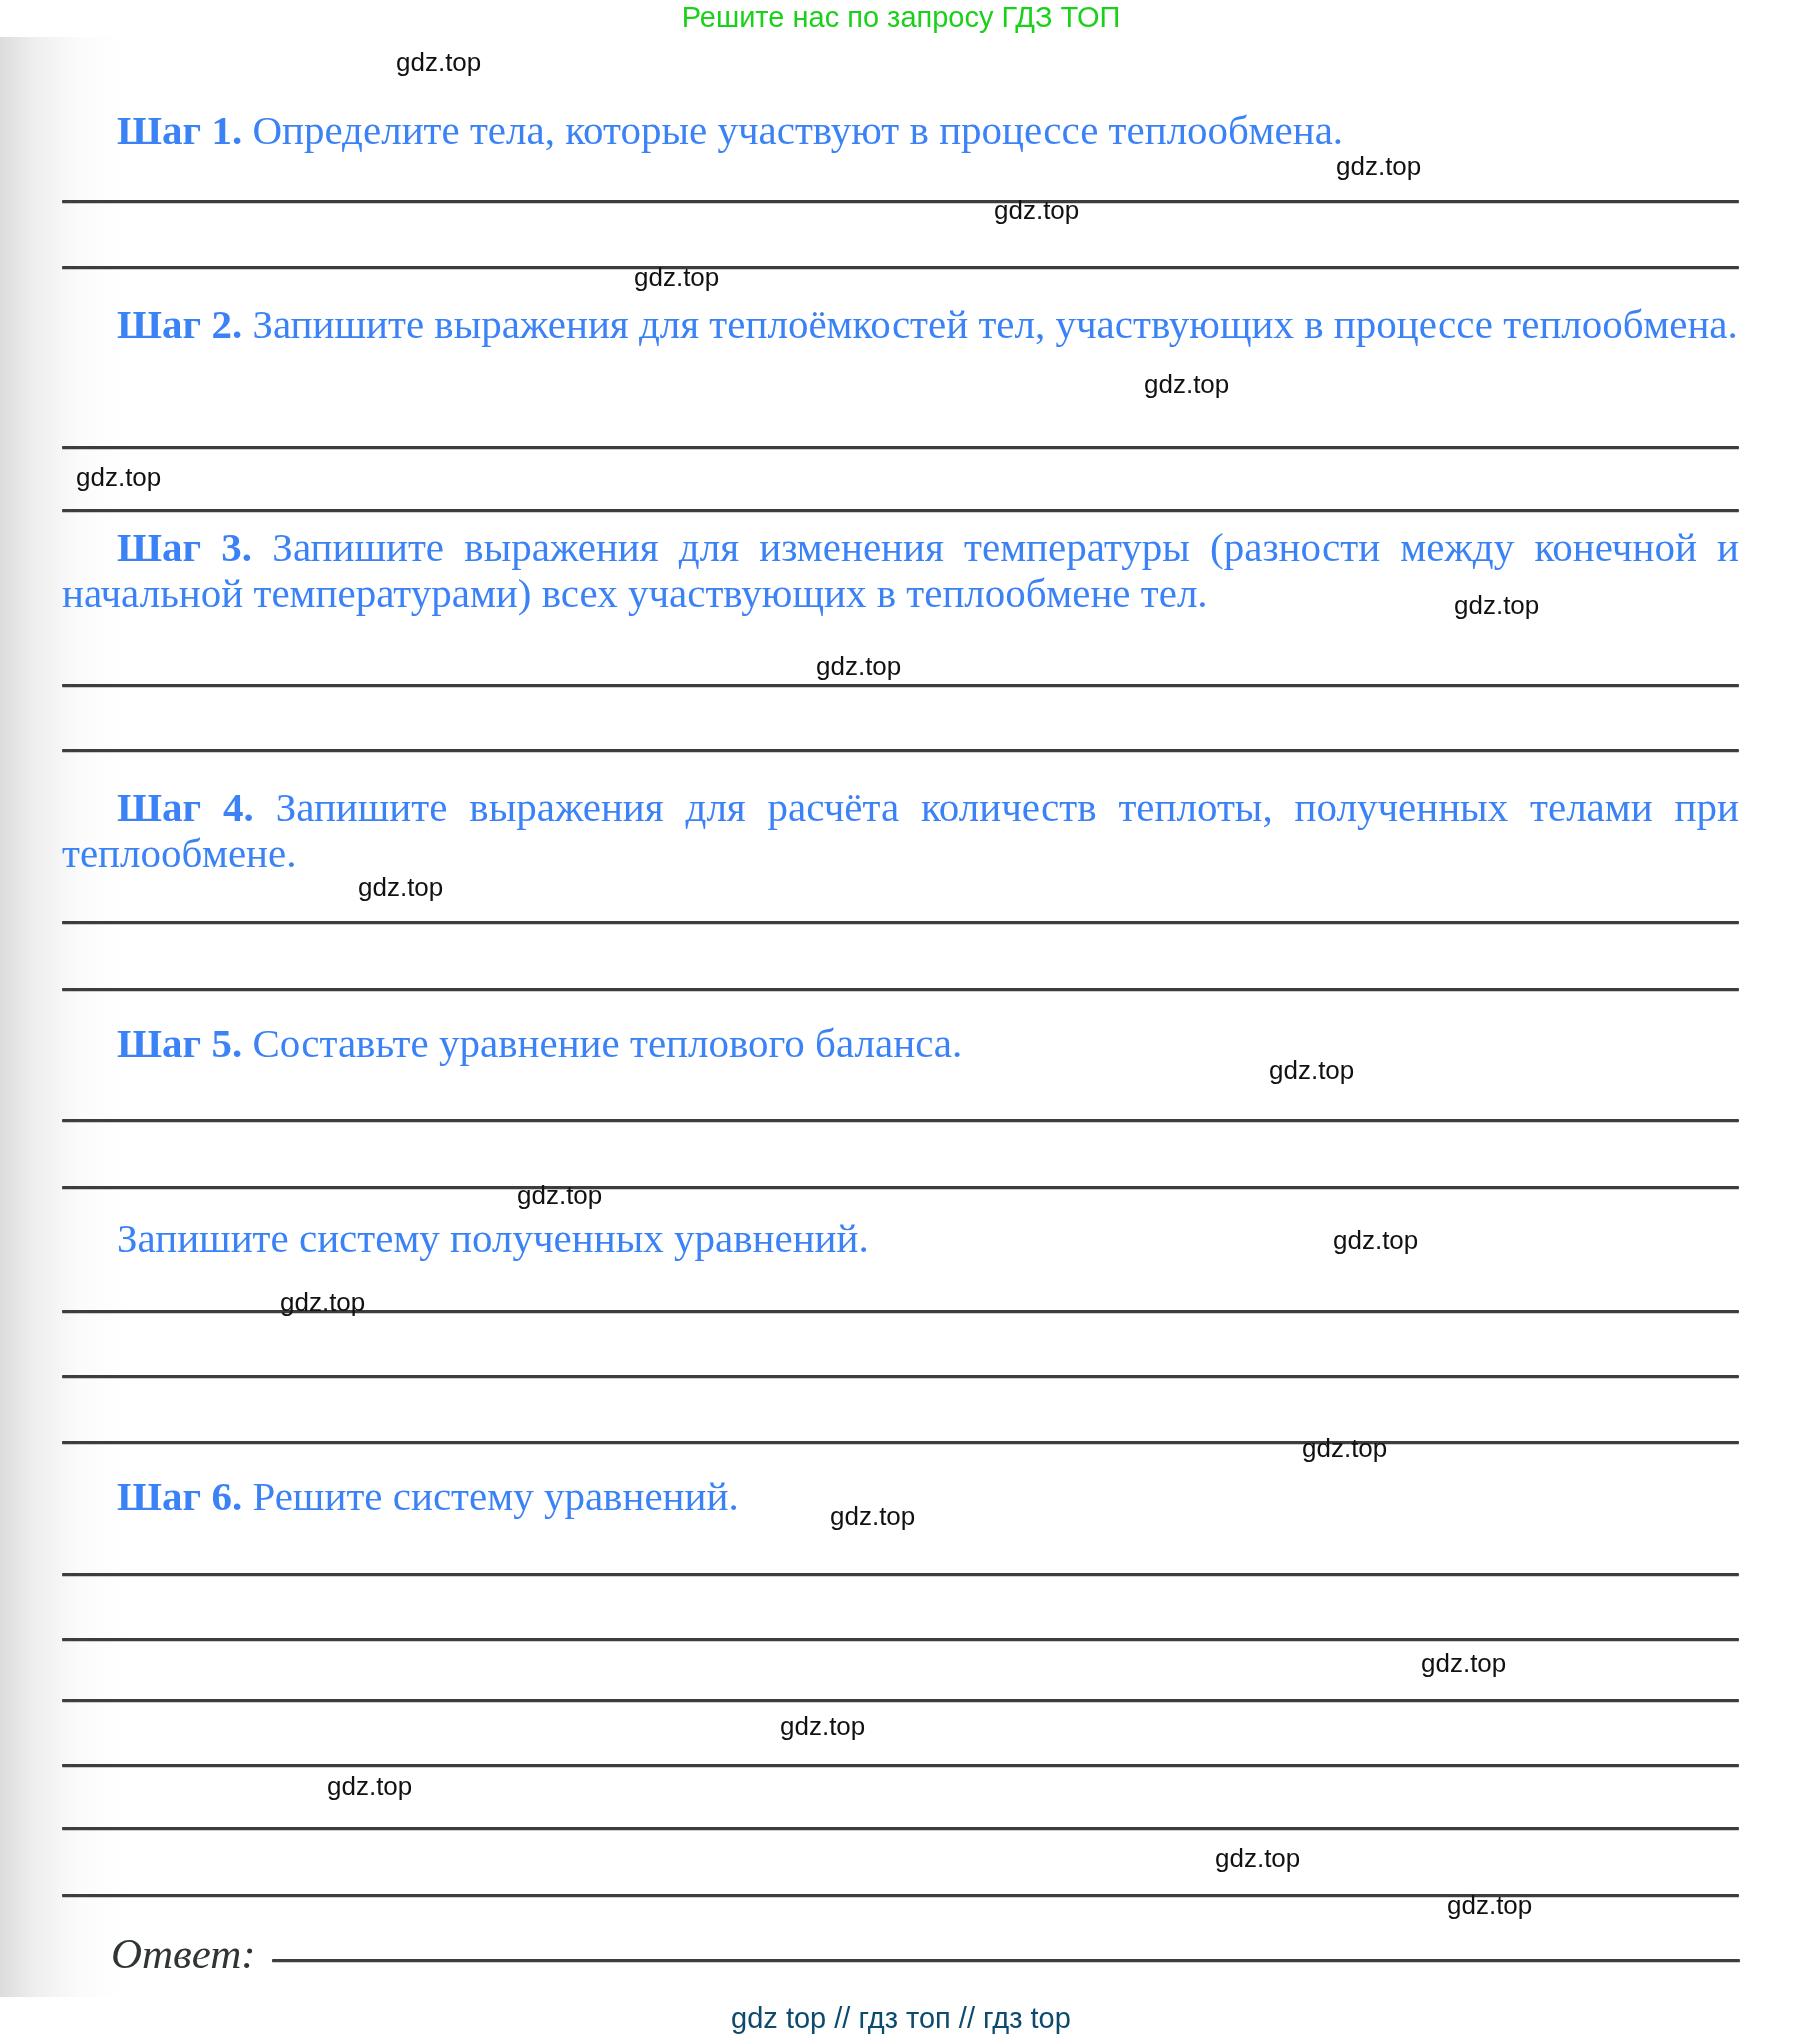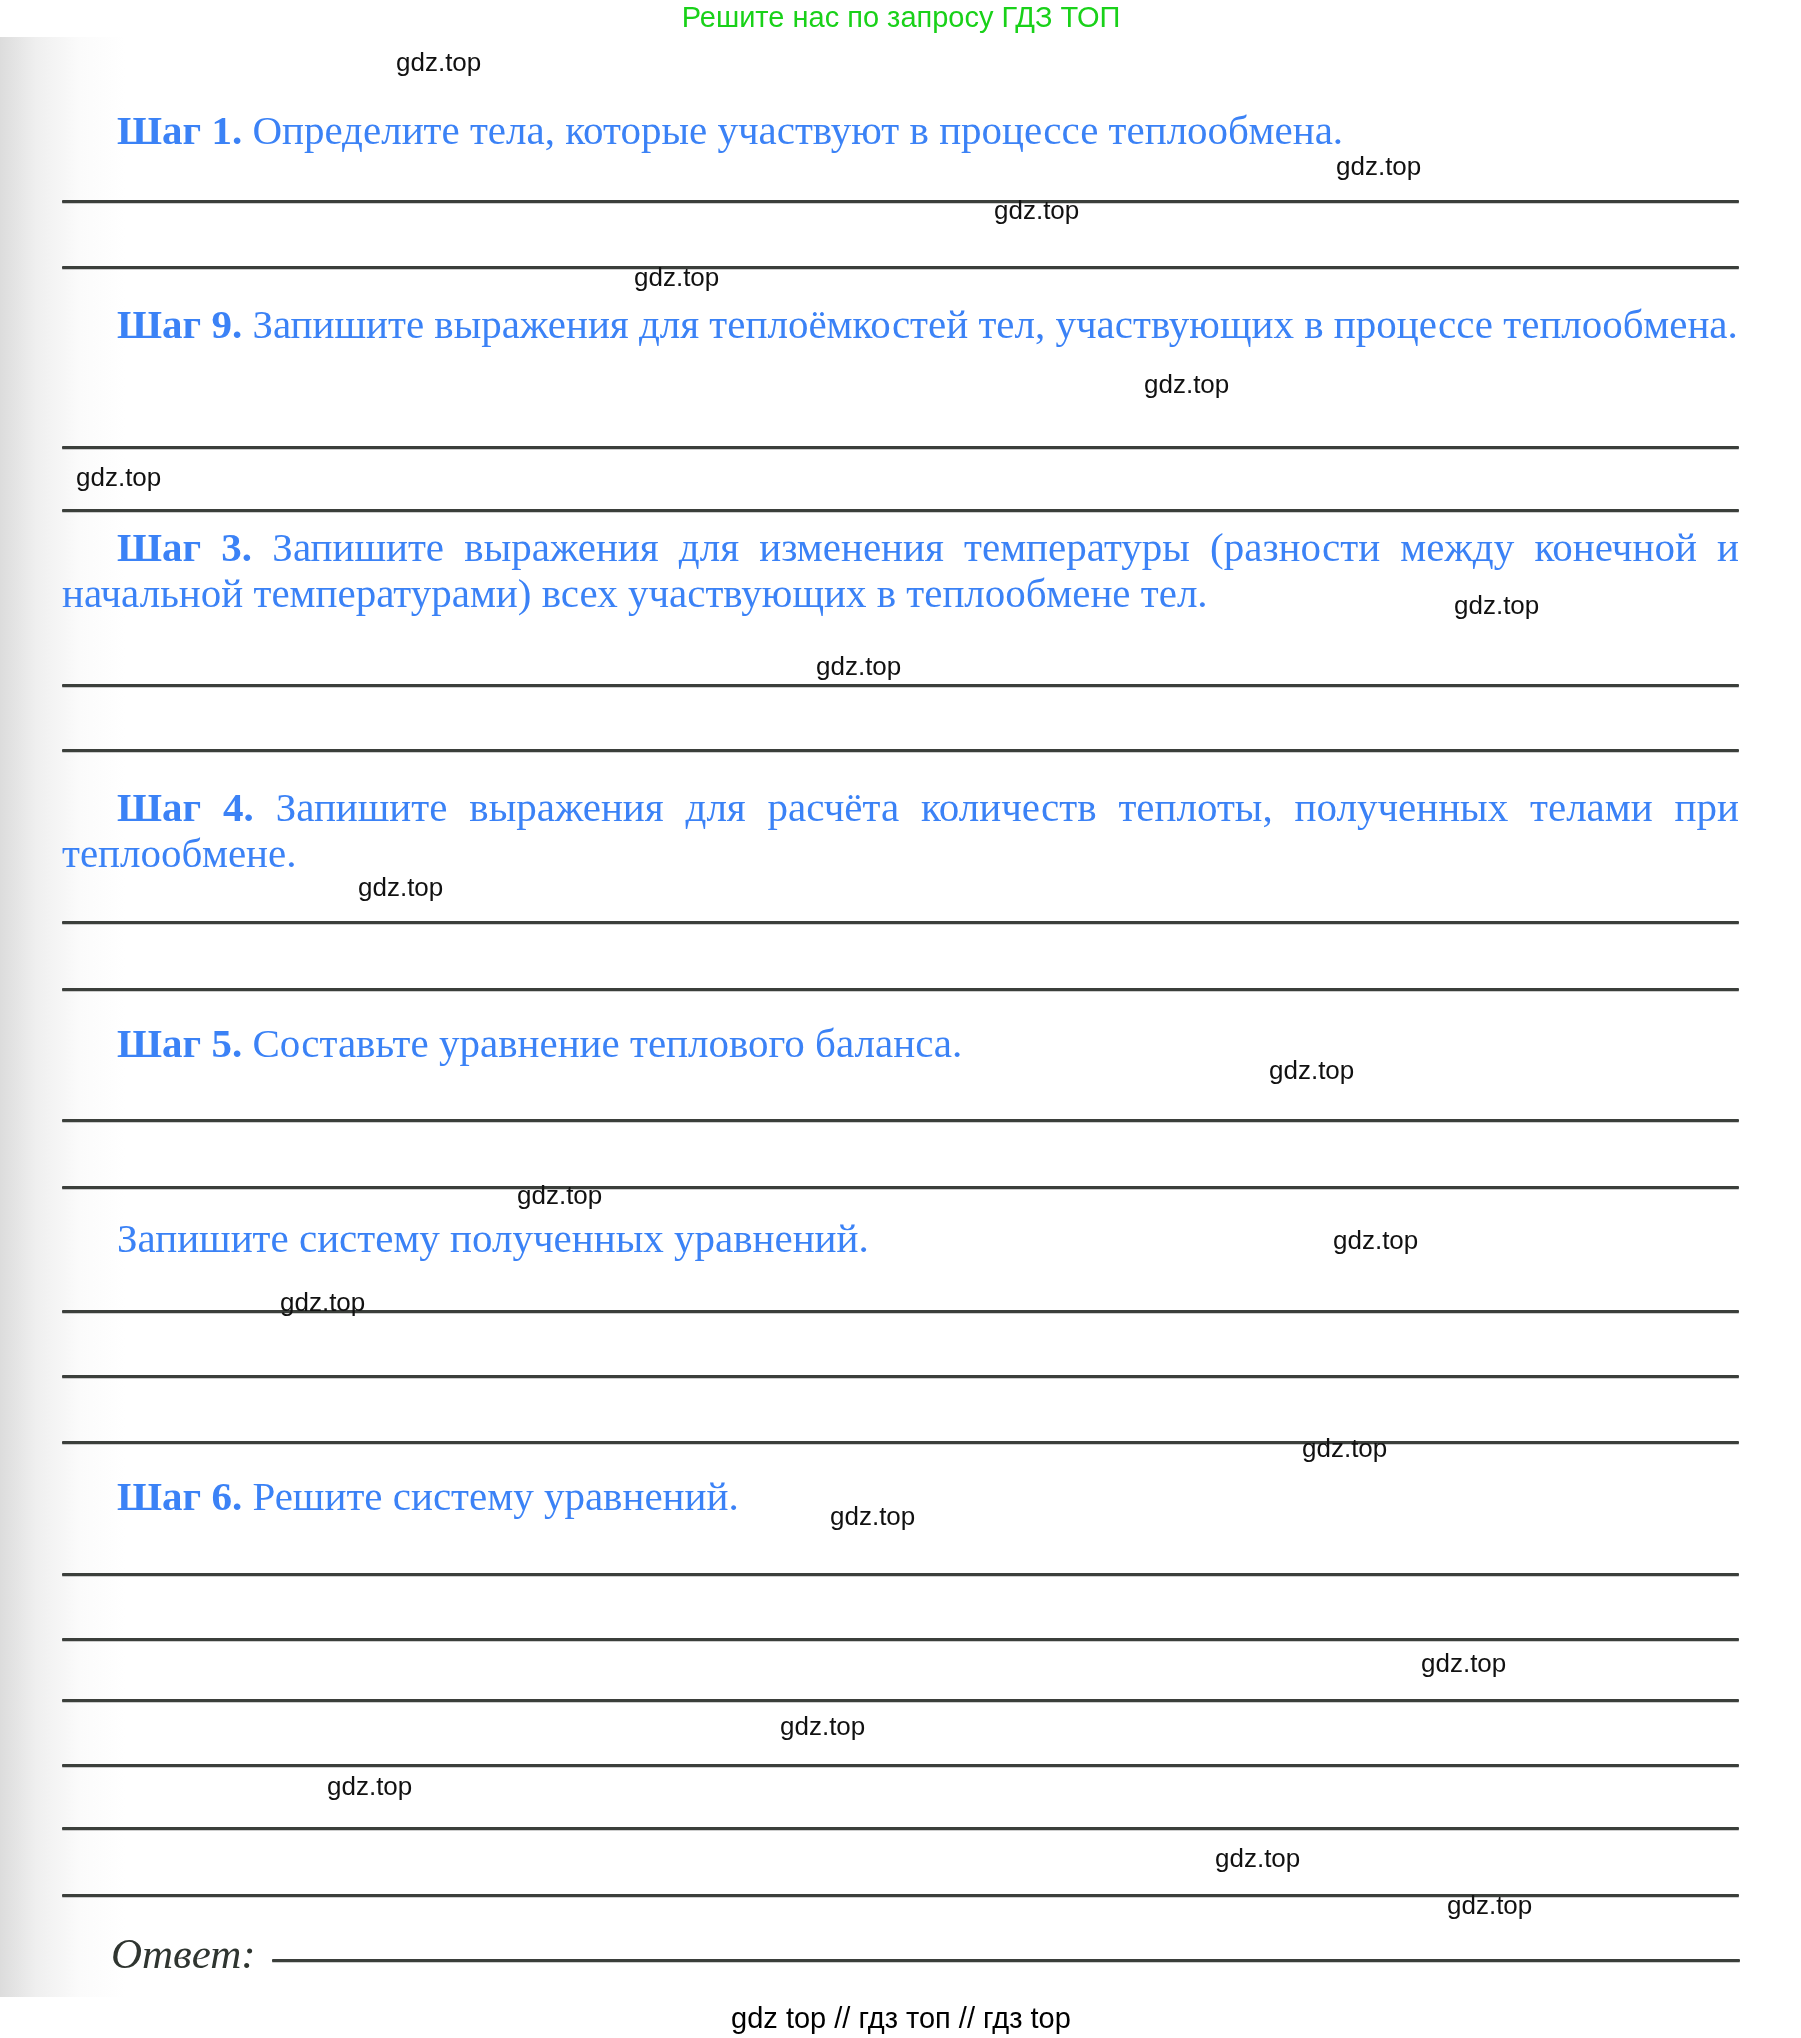--- a/index.html
+++ b/index.html
@@ -5,34 +5,34 @@
   html,body{margin:0;padding:0;}
   body{width:1802px;height:2039px;position:relative;background:#ffffff;overflow:hidden;font-family:"Liberation Serif",serif;}
   .top-banner{position:absolute;left:0;right:0;top:0;height:37px;text-align:center;font-family:"Liberation Sans",sans-serif;font-size:29px;line-height:34px;color:#19d119;}
   .page{position:absolute;left:0;top:37px;width:1802px;height:1960px;background:linear-gradient(to right,#dcdcdc 0px,#efefef 36px,#fbfbfb 80px,#ffffff 125px);}
   .heading{position:absolute;left:62px;width:1677px;font-size:41px;line-height:46px;color:#3b82f6;text-align:justify;}
   .heading.indent{text-indent:55px;}
   .heading b{font-weight:bold;}
   .rule{position:absolute;left:62px;width:1677px;height:2.7px;background:#3b3f3b;border-radius:0.9px;box-shadow:0 0.9px 0 rgba(60,60,60,0.25);}
   .wm{position:absolute;font-family:"Liberation Sans",sans-serif;font-size:26px;color:#111;line-height:28.5px;white-space:nowrap;}
   .answer{position:absolute;left:111px;top:1929px;font-size:43px;font-style:italic;color:#2f3530;}
-  .footer{position:absolute;left:0;right:0;top:2002px;text-align:center;font-family:"Liberation Sans",sans-serif;font-size:29px;color:#000000;}
+  .footer{position:absolute;left:0;right:0;top:2002px;text-align:center;font-family:"Liberation Sans",sans-serif;font-size:29px;color:#0c4a6e;}
 </style>
 </head>
 <body>
 
 <div class="top-banner">Решите нас по запросу ГДЗ ТОП</div>
 
 <div class="page"></div>
 
 <div class="heading indent" style="top:107px;"><b>Шаг 1.</b> <span>Определите тела, которые участвуют в процессе теплообмена.</span></div>
 <div class="rule" style="top:200px;"></div>
 <div class="rule" style="top:266px;"></div>
 
-<div class="heading indent" style="top:301px;"><b>Шаг 9.</b> <span>Запишите выражения для теплоёмкостей тел, участвующих в процессе теплообмена.</span></div>
+<div class="heading indent" style="top:301px;"><b>Шаг 2.</b> <span>Запишите выражения для теплоёмкостей тел, участвующих в процессе теплообмена.</span></div>
 <div class="rule" style="top:446px;"></div>
 <div class="rule" style="top:509px;"></div>
 
 <div class="heading indent" style="top:524px;"><b>Шаг 3.</b> <span>Запишите выражения для изменения температуры (разности между конечной и начальной температурами) всех участвующих в теплообмене тел.</span></div>
 <div class="rule" style="top:684px;"></div>
 <div class="rule" style="top:749px;"></div>
 
 <div class="heading indent" style="top:784px;"><b>Шаг 4.</b> <span>Запишите выражения для расчёта количеств теплоты, полученных телами при теплообмене.</span></div>
 <div class="rule" style="top:921px;"></div>
 <div class="rule" style="top:988px;"></div>

